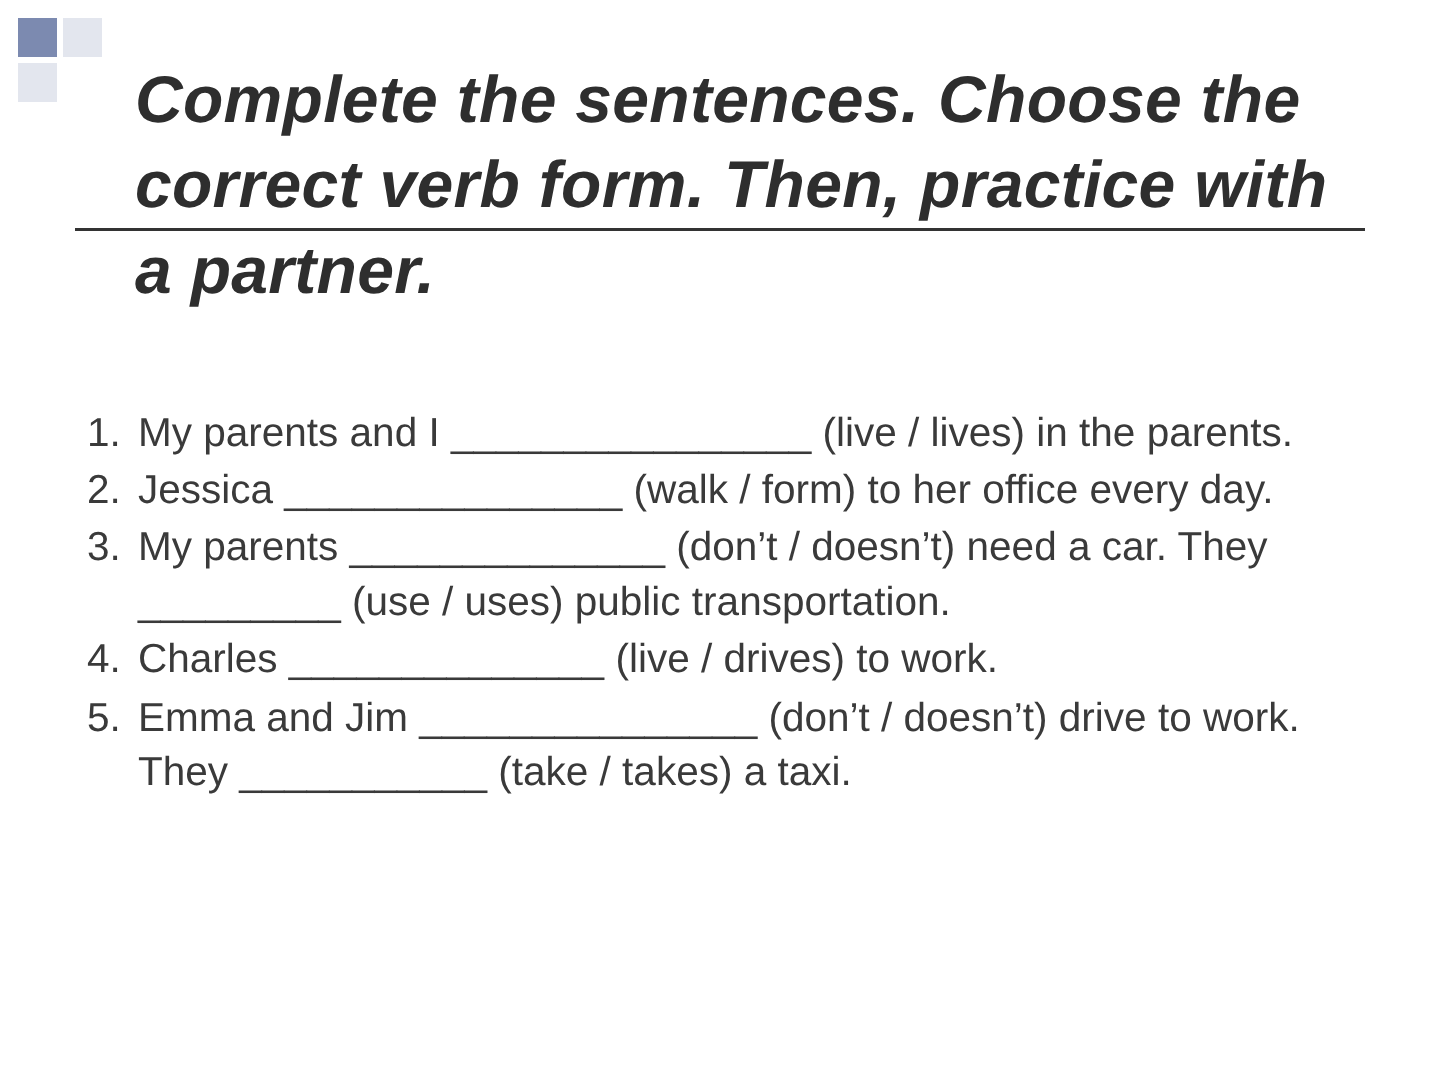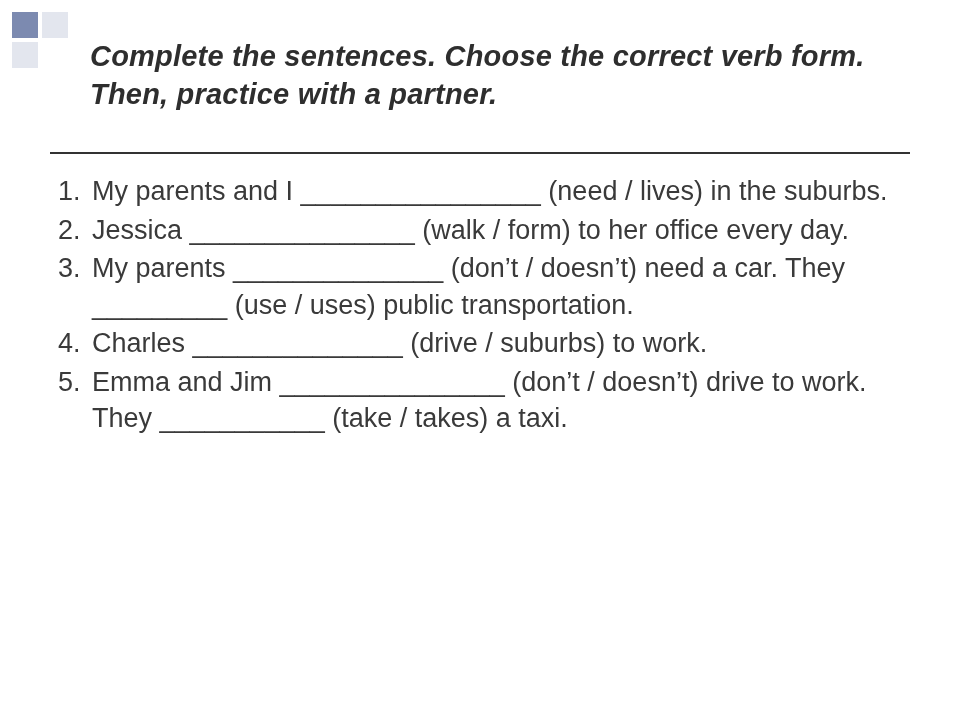--- a/index.html
+++ b/index.html
@@ -40,21 +40,21 @@
       position: absolute;
       left: 50px;
       right: 50px;
       top: 152px;
       height: 2px;
       background: #333333;
     }
     .title {
       margin-left: 40px;
       margin-top: 8px;
-      font-size: 29px;
+      font-size: 44px;
       line-height: 1.3;
       font-style: italic;
       color: #2e2e2e;
       letter-spacing: 0.2px;
     }
     .content {
       margin-top: 60px;
       margin-left: 8px;
       font-size: 27px;
       line-height: 1.35;
@@ -82,32 +82,32 @@
     <div class="sq sq3"></div>
   </div>
 
   <h1 class="title">Complete the sentences. Choose the correct verb form. Then, practice with a partner.</h1>
 
   <div class="divider"></div>
 
   <div class="content">
     <div class="item">
       <div class="num">1.</div>
-      <div class="text">My parents and I ________________ (need / lives) in the suburbs.</div>
+      <div class="text">My parents and I ________________ (live / lives) in the parents.</div>
     </div>
     <div class="item">
       <div class="num">2.</div>
       <div class="text">Jessica _______________ (walk / form) to her office every day.</div>
     </div>
     <div class="item">
       <div class="num">3.</div>
       <div class="text">My parents ______________ (don’t / doesn’t) need a car. They _________ (use / uses) public transportation.</div>
     </div>
     <div class="item">
       <div class="num">4.</div>
-      <div class="text">Charles ______________ (drive / suburbs) to work.</div>
+      <div class="text">Charles ______________ (live / drives) to work.</div>
     </div>
     <div class="item">
       <div class="num">5.</div>
       <div class="text">Emma and Jim _______________ (don’t / doesn’t) drive to work. They ___________ (take / takes) a taxi.</div>
     </div>
   </div>
 </div>
 
 </body></html>

